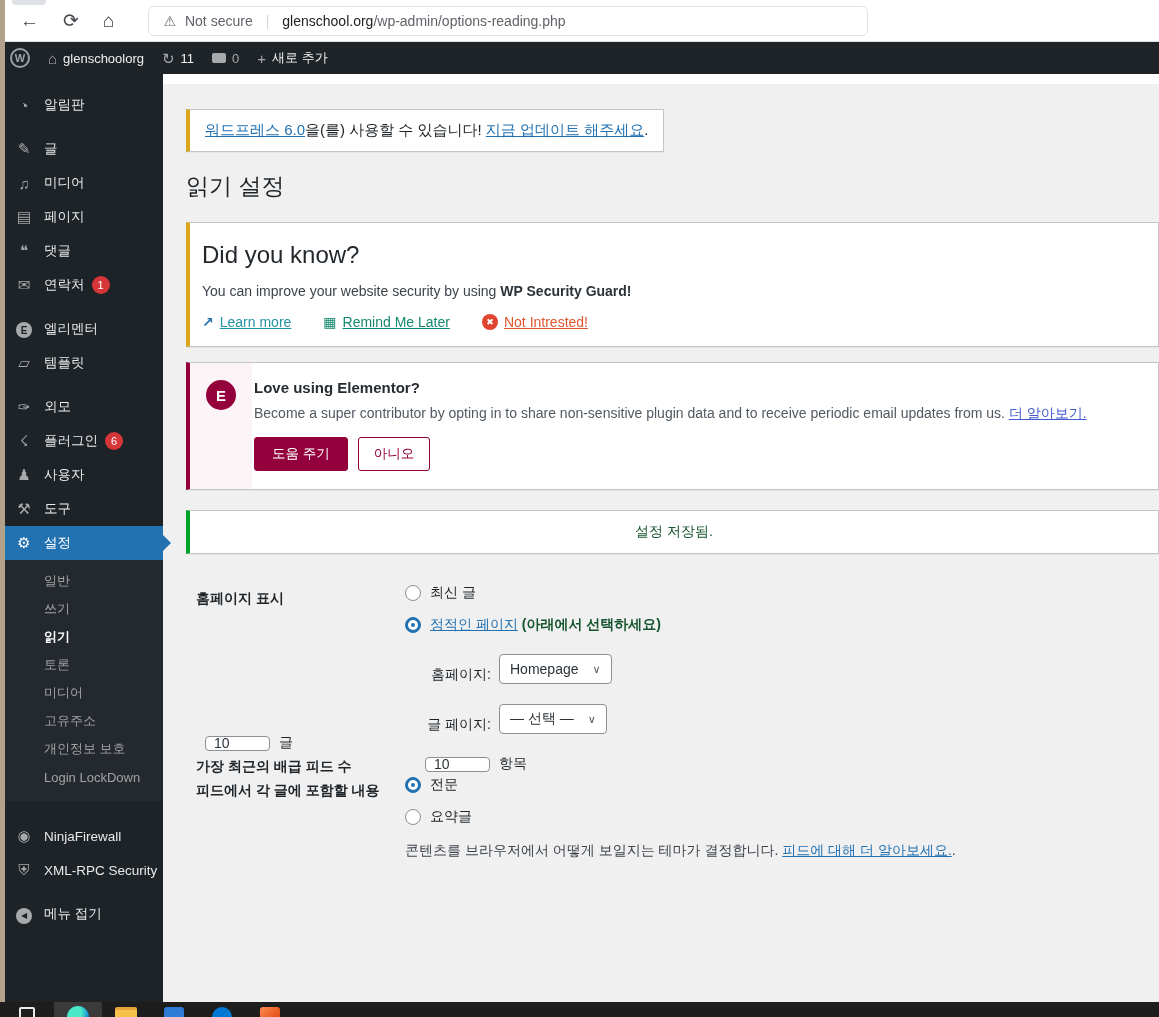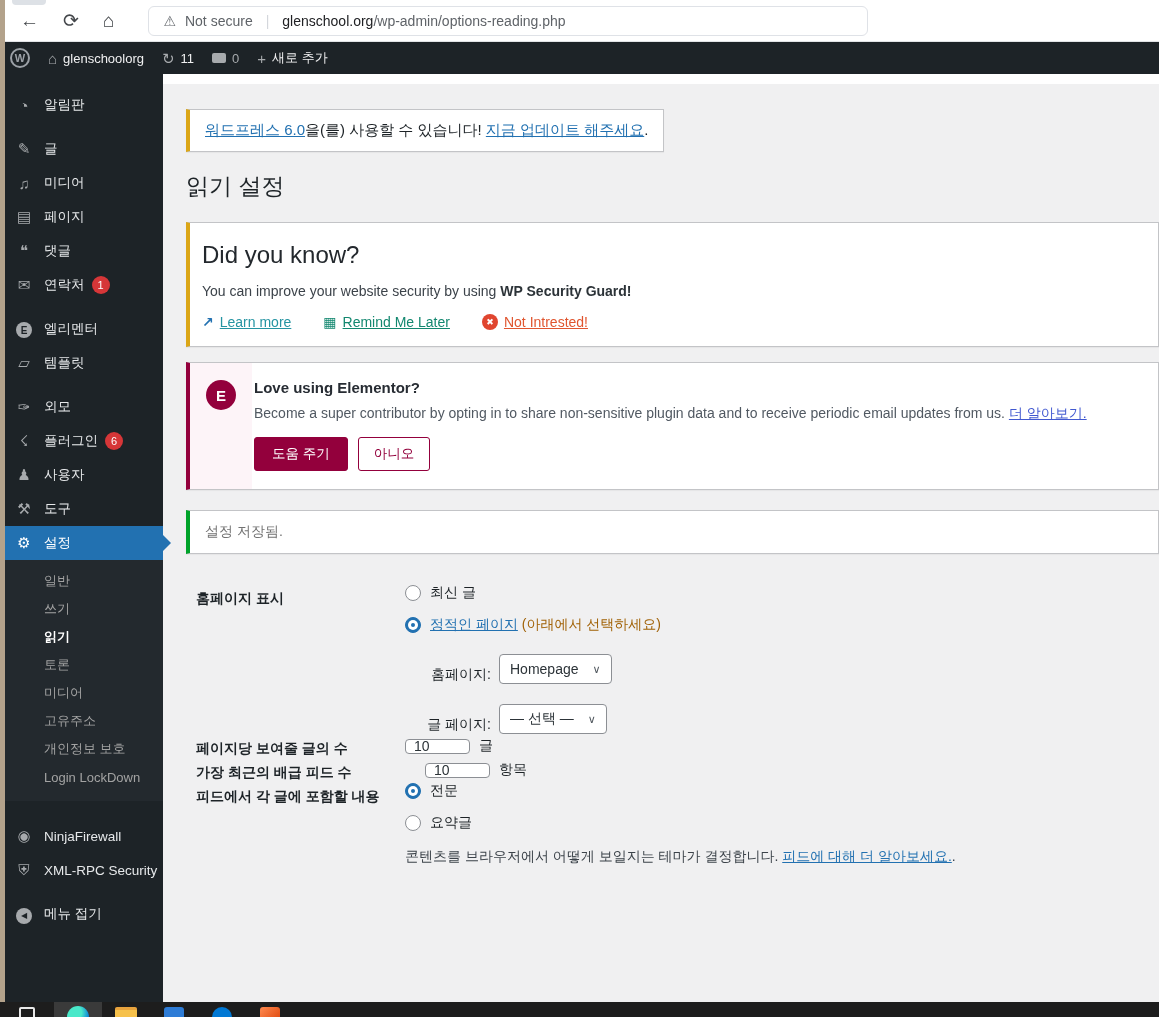--- a/index.html
+++ b/index.html
@@ -60,21 +60,21 @@
   .content { position:absolute; top:84px; left:163px; right:0; height:928px; background:#f0f0f1; overflow:hidden; z-index:10; }
   a.wplink { color:#2271b1; text-decoration:underline; cursor:pointer; }
 
   .update-nag { display:inline-block; margin:25px 0 0 23px; background:#fff; border:1px solid #c3c4c7;
     border-left:4px solid #dba617; padding:11px 15px; font-size:15px; color:#1d2327; box-shadow:0 1px 1px rgba(0,0,0,.04); }
 
   .page-title { margin:19px 0 0 23px; font-size:23px; font-weight:400; color:#1d2327; }
 
   .notice { margin:20px 0 0 23px; background:#fff; border:1px solid #c3c4c7; box-shadow:0 1px 1px rgba(0,0,0,.04); }
   .notice.yellow { border-left:4px solid #dba617; padding:6px 12px 16px; }
-  .notice.green  { border-left:4px solid #00a32a; padding:12px 15px; font-size:14px; color:#737373; }
+  .notice.green  { border-left:4px solid #00a32a; padding:12px 15px; font-size:14px; color:#14532d;text-align:center; }
 
   .dyk-title { font-size:24px; font-weight:400; color:#23282d; margin:12px 0 14px; }
   .dyk-body { font-size:14px; color:#3c434a; }
   .dyk-body b { color:#2c3338; }
   .dyk-links { display:flex; align-items:center; gap:32px; margin-top:15px; font-size:14px; }
   .dyk-link { display:flex; align-items:center; gap:6px; cursor:pointer; text-decoration:none; }
   .dyk-link .lbl { text-decoration:underline; }
   .lnk-learn { color:#2594a2; }
   .lnk-learn .ext { color:#2271b1; font-weight:bold; font-size:14px; }
   .lnk-remind { color:#12876f; }
@@ -102,21 +102,21 @@
   .form { margin:30px 0 0 33px; font-size:14px; color:#1d2327; }
   .frow { display:flex; }
   .frow + .frow { margin-top:0; }
   .fth { width:200px; flex:none; font-weight:600; padding-top:6px; color:#1d2327; }
   .ftd { padding-left:9px; }
   .radio-line { display:flex; align-items:center; gap:9px; margin-bottom:14px; }
   .radio { width:16px; height:16px; border-radius:50%; border:1px solid #8c8f94; background:#fff; flex:none; position:relative; cursor:pointer; }
   .radio.checked { border-color:#2271b1; background:#2271b1; }
   .radio.checked::before { content:""; position:absolute; left:2px; top:2px; right:2px; bottom:2px; border-radius:50%; background:#fff; }
   .radio.checked::after { content:""; position:absolute; left:5px; top:5px; right:5px; bottom:5px; border-radius:50%; background:#2271b1; }
-  .muted-paren { color:#a16207; }
+  .muted-paren { color:#14532d;font-weight:bold; }
   .select-row { display:flex; align-items:flex-end; margin-top:20px; }
   .select-row .slabel { width:86px; text-align:right; margin-right:8px; flex:none; }
   .selectbox { display:inline-flex; align-items:center; gap:14px; background:#fff; border:1px solid #8c8f94;
     border-radius:4px; height:30px; padding:0 10px; font-size:14px; color:#2c3338; cursor:pointer; font-family:inherit; }
   .chev { color:#50575e; font-size:11px; }
   .num-input { width:65px; height:15px; border:1px solid #8c8f94; border-radius:4px; padding:0 8px;
     font-size:14px; color:#2c3338; font-family:inherit; background:#fff; }
   .suffix { margin-left:9px; }
   .row-gap-1 { margin-top:52px; }
   .row-gap-2 { margin-top:30px;gap:20px; }
@@ -333,21 +333,20 @@
             <span class="slabel">글 페이지:</span>
             <button class="selectbox">
               <span>— 선택 —</span>
               <span class="chev">∨</span>
             </button>
           </div>
         </div>
       </div>
 
       <div class="frow row-gap-1">
-        <div class="fth">페이지당 보여줄 글의 수</div>
         <div class="ftd" style="display:flex;align-items:center;">
           <input class="num-input" value="10" style="">
           <span class="suffix">글</span>
         </div>
       </div>
 
       <div class="frow row-gap-2">
         <div class="fth">가장 최근의 배급 피드 수</div>
         <div class="ftd" style="display:flex;align-items:center;">
           <input class="num-input" value="10" style="">

